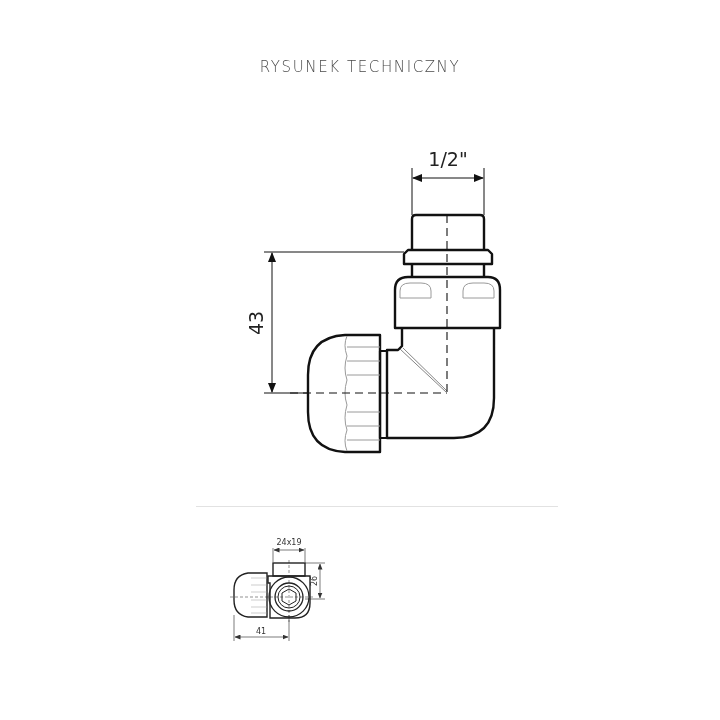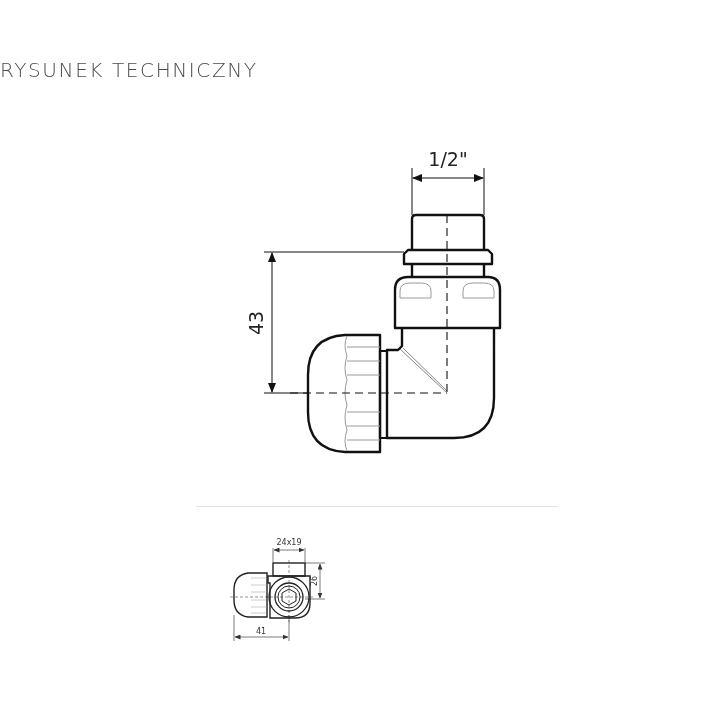--- a/index.html
+++ b/index.html
@@ -1,19 +1,19 @@
 <!DOCTYPE html>
 <html><head>
   <meta charset="utf-8">
   <style>
     html, body { margin: 0; padding: 0; background: #ffffff; }
     body { width: 720px; height: 720px; position: relative; overflow: hidden; font-family: "Liberation Sans", sans-serif; }
     .title {
-      position: absolute; left: 0; top: 58px; width: 720px; 
-      font-family: "DejaVu Sans", sans-serif; font-weight: 300; font-size: 20px;
+      position: absolute; left: 0; top: 58px; width: 720px; text-align: center;
+      font-family: "DejaVu Sans", sans-serif; font-weight: 300; font-size: 15px;
       letter-spacing: 1.6px; color: #4a4a4a;
     }
     .divider {
       position: absolute; left: 196px; top: 506px; width: 362px; height: 1px;
       background: #e2e2e2;
     }
     svg { position: absolute; left: 0; top: 0; }
     .dim-text { font-family: "DejaVu Sans", sans-serif; fill: #222; }
     .dim-text-sm { font-family: "DejaVu Sans", sans-serif; fill: #333; }
   </style>

